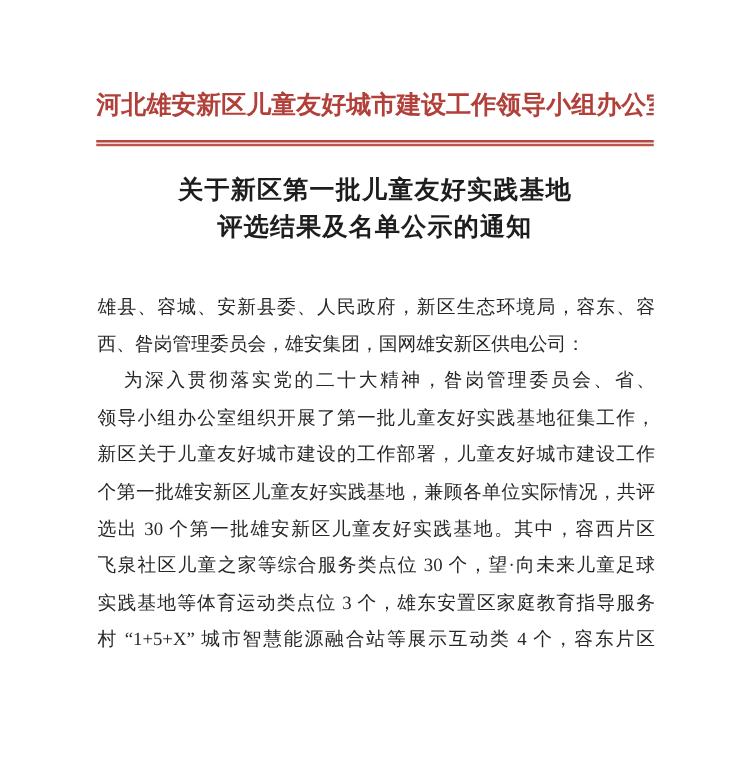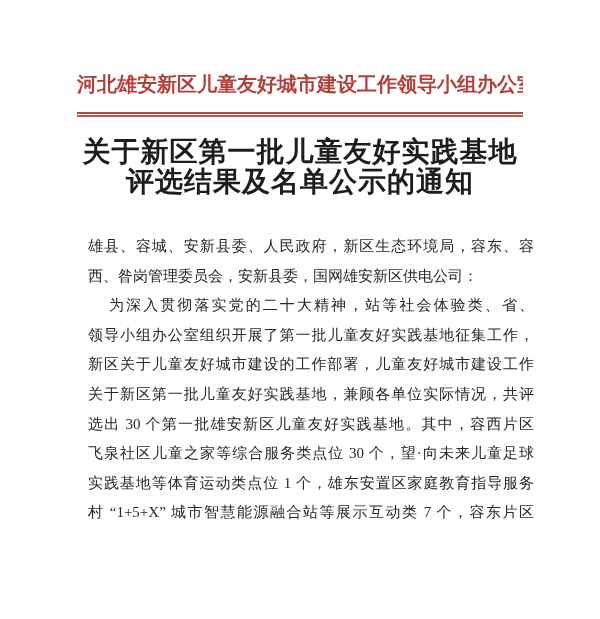--- a/index.html
+++ b/index.html
@@ -44,30 +44,30 @@
     background: transparent;
   }
   
   .doc-title {
     position: absolute;
     top: 137px;
     left: 0;
     width: 600px;
     text-align: center;
     color: #1d1d1d;
-    font-size: 28px;
+    font-size: 20px;
     font-weight: bold;
     line-height: 30px;
     letter-spacing: 1px;
   }
   
   .body-block {
     position: absolute;
     top: 232px;
-    left: 88px;
+    left: 78px;
     width: 446px;
     color: #272727;
     font-size: 15px;
     line-height: 29.6px;
   }
   .body-line {
     text-align: justify;
     text-align-last: justify;
     height: 29.6px;
     overflow: hidden;
@@ -88,25 +88,25 @@
 
   <div class="red-rule"></div>
 
   <div class="doc-title">
     <div>关于新区第一批儿童友好实践基地</div>
     <div>评选结果及名单公示的通知</div>
   </div>
 
   <div class="body-block">
     <div class="body-line">雄县、容城、安新县委、人民政府，新区生态环境局，容东、容</div>
-    <div class="body-line no-stretch">西、昝岗管理委员会，安新县委，国网雄安新区供电公司：</div>
+    <div class="body-line no-stretch">西、昝岗管理委员会，雄安集团，国网雄安新区供电公司：</div>
 
-    <div class="body-line para-indent">为深入贯彻落实党的二十大精神，站等社会体验类、省、</div>
+    <div class="body-line para-indent">为深入贯彻落实党的二十大精神，昝岗管理委员会、省、</div>
     <div class="body-line">领导小组办公室组织开展了第一批儿童友好实践基地征集工作，</div>
     <div class="body-line">新区关于儿童友好城市建设的工作部署，儿童友好城市建设工作</div>
-    <div class="body-line">关于新区第一批儿童友好实践基地，兼顾各单位实际情况，共评</div>
+    <div class="body-line">个第一批雄安新区儿童友好实践基地，兼顾各单位实际情况，共评</div>
     <div class="body-line">选出 30 个第一批雄安新区儿童友好实践基地。其中，容西片区</div>
     <div class="body-line">飞泉社区儿童之家等综合服务类点位 30 个，望·向未来儿童足球</div>
-    <div class="body-line">实践基地等体育运动类点位 1 个，雄东安置区家庭教育指导服务</div>
-    <div class="body-line">村 “1+5+X” 城市智慧能源融合站等展示互动类 7 个，容东片区</div>
+    <div class="body-line">实践基地等体育运动类点位 3 个，雄东安置区家庭教育指导服务</div>
+    <div class="body-line">村 “1+5+X” 城市智慧能源融合站等展示互动类 4 个，容东片区</div>
   </div>
 
 </div>
 
 </body></html>

